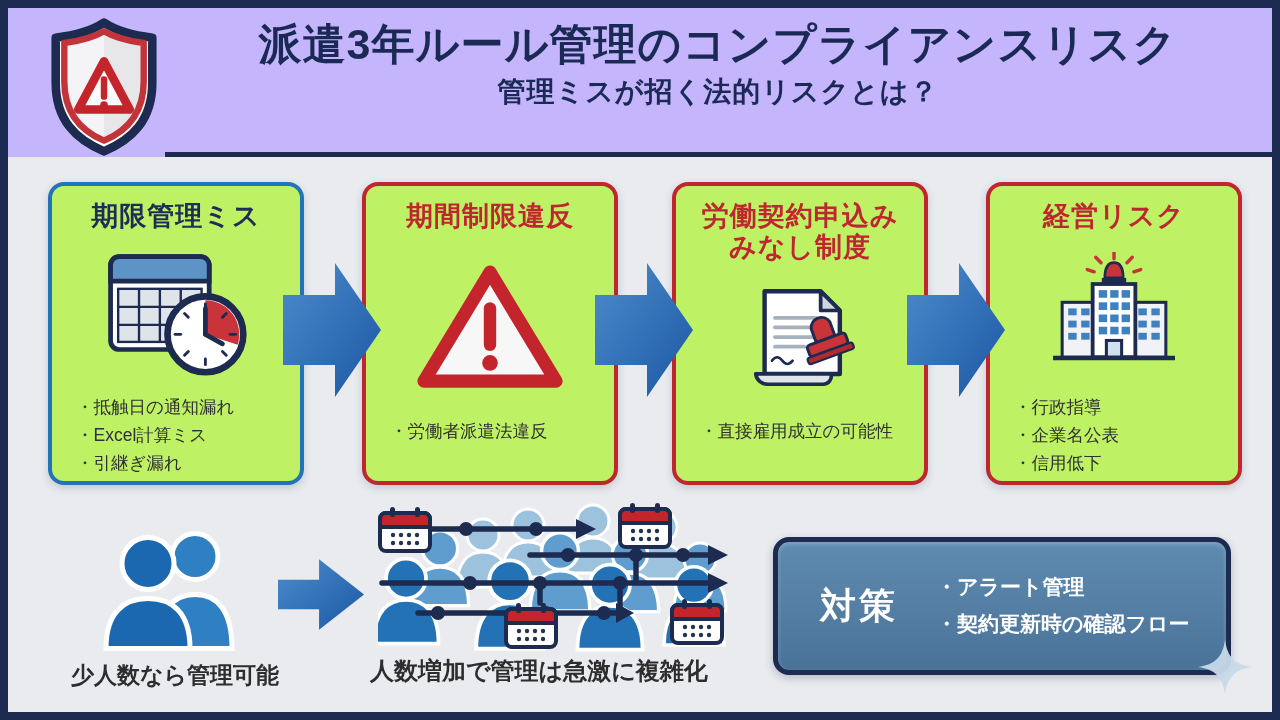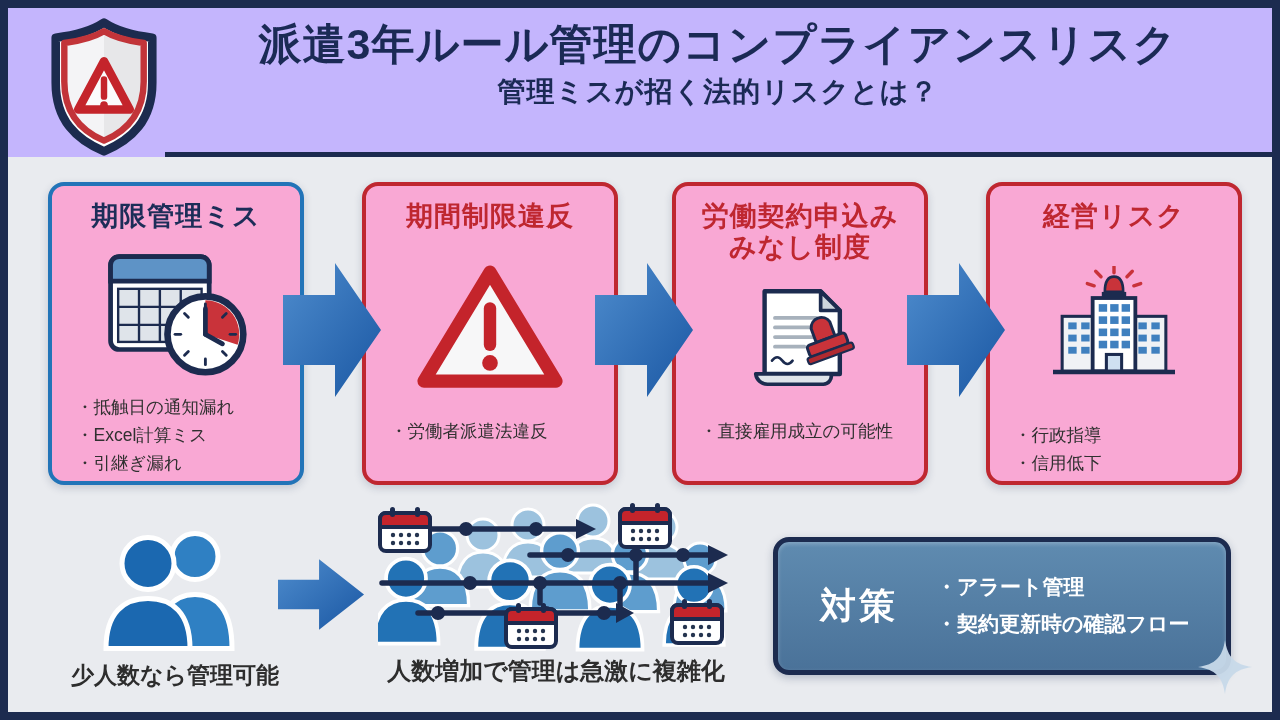--- a/index.html
+++ b/index.html
@@ -11,41 +11,41 @@
   
   .header{position:absolute;left:8px;top:8px;right:8px;height:150px;background:#c4b5fd;}
   .shield{position:absolute;left:37px;top:8px;width:118px;height:142px;}
   .titles{position:absolute;left:168px;right:12px;top:0;height:100%;text-align:center;}
   .main-title{margin:12px 0 0;font-size:43px;font-weight:900;color:#1b2a55;letter-spacing:1px;line-height:1.15;}
   .sub-title{margin:4px 0 0;font-size:28px;font-weight:800;color:#1b2a55;letter-spacing:1px;}
   .header-underline{position:absolute;left:165px;right:8px;top:152px;height:5px;background:#1c2b4f;z-index:3;}
   
   .content{position:absolute;left:8px;top:157px;right:8px;bottom:8px;background:#e9ebef;}
   
-  .step{position:absolute;top:182px;width:248px;height:295px;background:#f9a8d4;border-radius:16px;
+  .step{position:absolute;top:182px;width:248px;height:295px;background:#bef264;border-radius:16px;
         box-shadow:0 3px 8px rgba(20,40,80,.18);display:flex;flex-direction:column;align-items:center;z-index:1;}
   .step.blue{border:4px solid #2274b8;}
   .step.red{border:4px solid #bf2730;justify-content:center;}
   .step h3{margin:15px 6px 0;font-size:27px;font-weight:900;letter-spacing:1px;white-space:pre-line;
            text-align:center;line-height:1.15;}
   .step.blue h3{color:#1c2d58;}
   .step.red h3{color:#bf2730;}
   .icon-wrap{flex:1;display:flex;align-items:center;justify-content:center;width:100%;}
   .bullets{align-self:stretch;margin:0 6px 4px 24px;padding:0;list-style:none;}
   .bullets.mb{margin-bottom:36px;}
   .bullets li{font-size:17.5px;color:#303030;line-height:1.6;font-weight:500;display:flex;}
   .bullets li::before{content:"・";flex:none;}
   .flow-arrow{position:absolute;top:255px;width:100px;height:150px;z-index:2;}
   
   .people-svg{position:absolute;left:98px;top:524px;width:150px;height:130px;}
   .caption1{position:absolute;left:30px;top:660px;width:290px;text-align:center;
             font-size:23px;font-weight:700;color:#2d2d2d;}
   .small-arrow{position:absolute;left:278px;top:546px;width:88px;height:96px;}
   .crowd-svg{position:absolute;left:378px;top:502px;width:356px;height:152px;}
-  .caption2{position:absolute;left:370px;top:655px;width:372px;text-align:center;
+  .caption2{position:absolute;left:370px;top:655px;width:372px;text-align:left;
             font-size:24px;font-weight:700;color:#2d2d2d;}
   .measures{position:absolute;left:773px;top:537px;width:458px;height:138px;box-sizing:border-box;
             border:5px solid #1c2b4f;border-radius:16px;
             background:linear-gradient(180deg,#5f8bb0,#4a7299);
             box-shadow:0 3px 8px rgba(20,40,80,.25), inset 0 2px 4px rgba(255,255,255,.25);
             display:flex;align-items:center;z-index:1;}
   .measures-label{margin-left:42px;font-size:36px;font-weight:900;color:#ffffff;letter-spacing:3px;flex:none;}
   .measures-list{margin:0 0 0 38px;padding:0;list-style:none;}
   .measures-list li{font-size:21px;font-weight:700;color:#ffffff;line-height:1.75;display:flex;}
   .measures-list li::before{content:"・";flex:none;}
@@ -205,20 +205,21 @@
           <rect x="70" y="98" width="11" height="10"></rect>
             <rect x="85" y="98" width="11" height="10"></rect>
             <rect x="100" y="98" width="11" height="10"></rect>
         </g>
         <rect x="80" y="116" width="20" height="22" fill="#cfe0f1" stroke="#1c2b4f" stroke-width="4"></rect>
         <line x1="10" y1="139" x2="170" y2="139" stroke="#1c2b4f" stroke-width="6"></line>
       </svg>
     </div>
     <ul class="bullets">
       <li>行政指導</li>
+      <li>企業名公表</li>
       <li>信用低下</li>
     </ul>
   </div>
 
   <svg class="flow-arrow" style="left:283px" viewBox="0 0 100 150">
     <polygon points="0,40 52,40 52,8 98,75 52,142 52,110 0,110" fill="url(#arrowGrad)"></polygon>
   </svg>
   <svg class="flow-arrow" style="left:595px" viewBox="0 0 100 150">
     <polygon points="0,40 52,40 52,8 98,75 52,142 52,110 0,110" fill="url(#arrowGrad)"></polygon>
   </svg>

